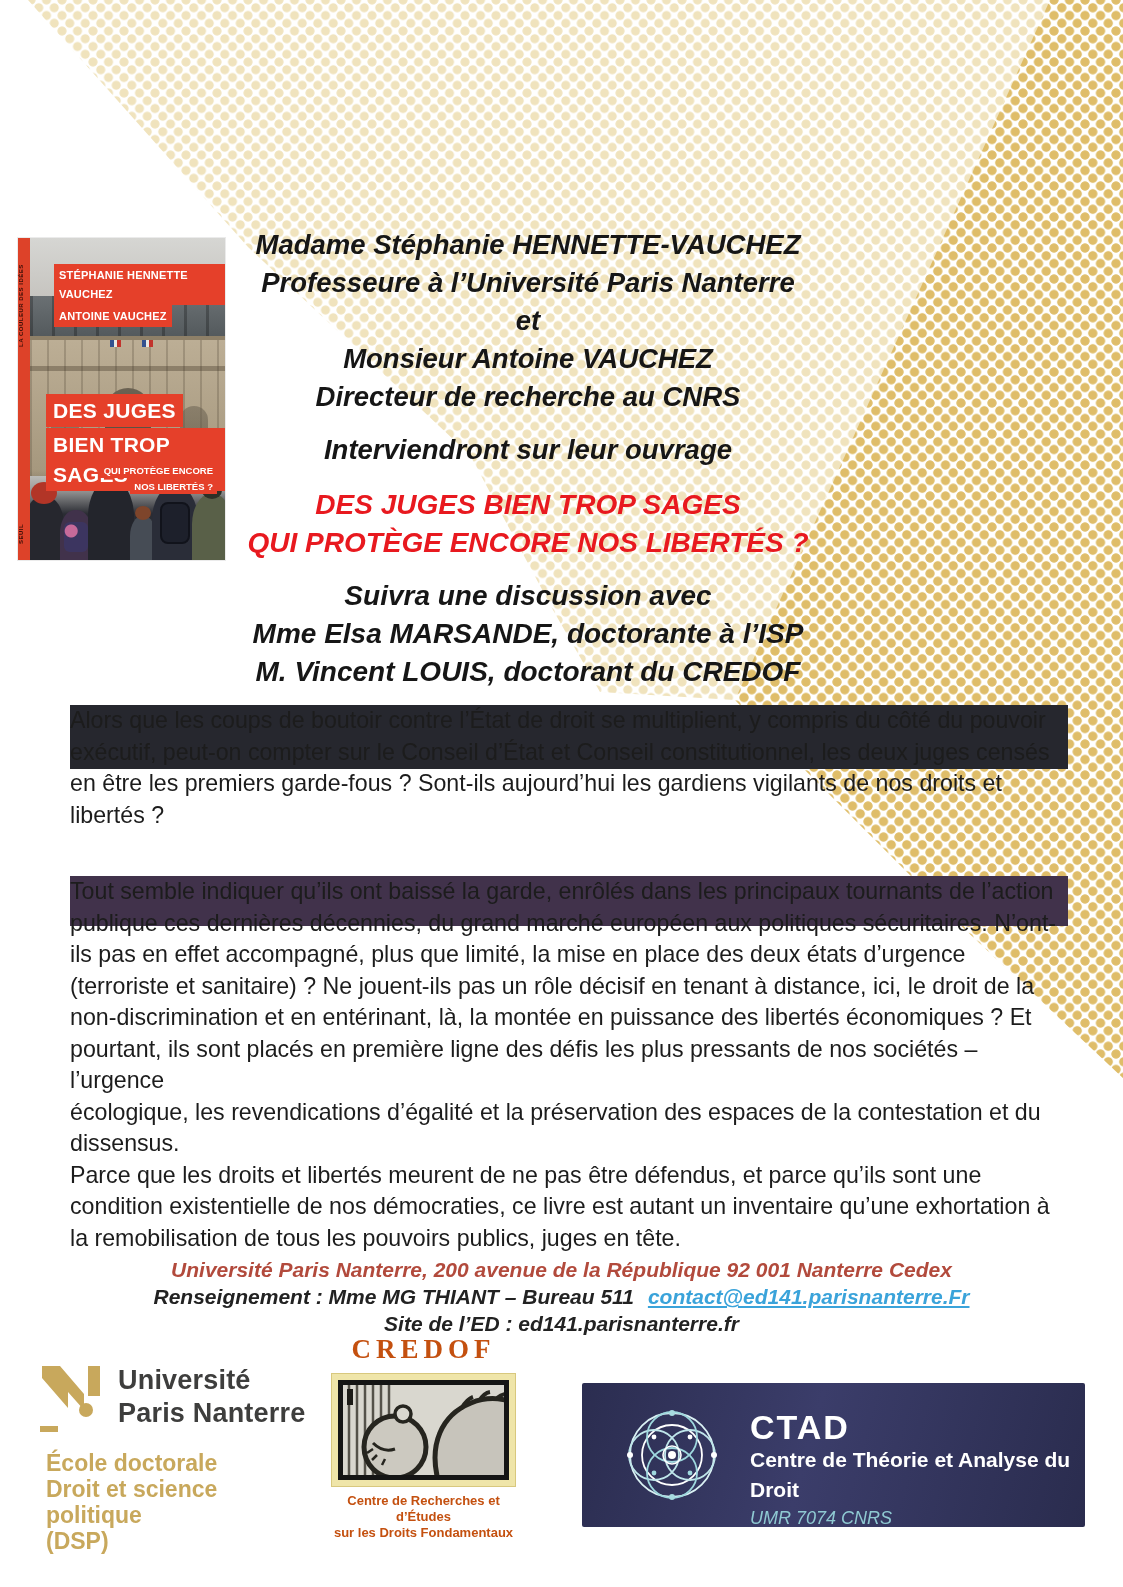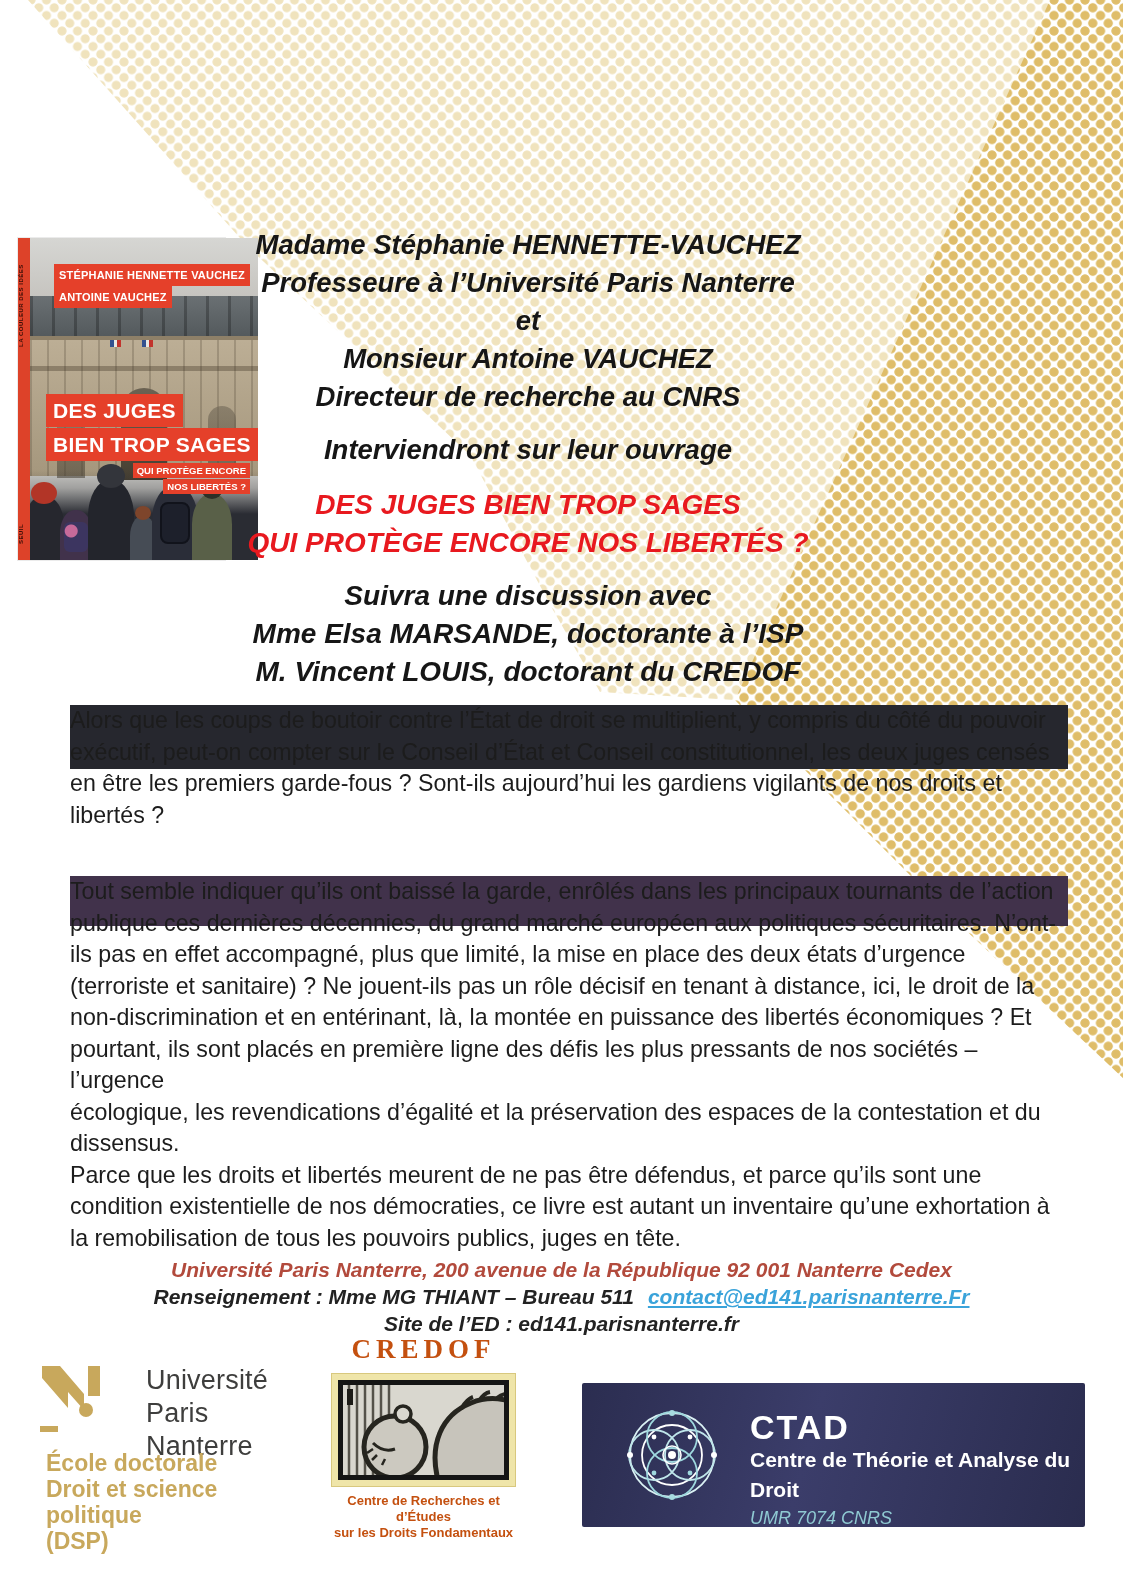--- a/index.html
+++ b/index.html
@@ -37,21 +37,21 @@
   
   .book { position:absolute; left:18px; top:238px; width:207px; height:322px;
           box-shadow:0 0 0 1px rgba(0,0,0,.08); }
   .spine { position:absolute; left:0; top:0; width:12px; height:100%; background:#dd4229; }
   .spine-text {
     position:absolute; left:0; width:12px; color:#3c0f08; font-size:6px; font-weight:bold;
     writing-mode:vertical-rl; transform:rotate(180deg); letter-spacing:.5px; text-align:center;
   }
   .spine-top { top:8px; height:120px; }
   .spine-bottom { bottom:6px; height:40px; }
-  .cover { position:absolute; left:12px; top:0; width:228px; height:322px; overflow:hidden;
+  .cover { position:absolute; left:12px; top:0; width:195px; height:322px; overflow:hidden;
            background:#c9c8c4; }
   .sky { position:absolute; left:0; top:0; width:100%; height:70px;
          background:linear-gradient(#d6d6d3,#c3c1bc); }
   .roof { position:absolute; left:0; top:58px; width:100%; height:40px;
           background:linear-gradient(#6a7073,#545a5d);
           background-image:repeating-linear-gradient(90deg, rgba(0,0,0,.25) 0 3px, transparent 3px 22px),
                            linear-gradient(#6a7073,#545a5d); }
   .facade { position:absolute; left:0; top:98px; width:100%; height:140px;
             background:#b3a58c; border-top:4px solid #8e8068;
             background-image:repeating-linear-gradient(90deg, rgba(60,50,35,.22) 0 2px, transparent 2px 17px),
@@ -112,21 +112,21 @@
              font-style:italic; font-size:21px; line-height:27px; }
   .contact .addr { color:#b24a3c; font-weight:bold; }
   .contact .row2 { color:#222; font-weight:bold; }
   .contact .email { color:#3aa3da; text-decoration:underline; margin-left:14px; cursor:pointer; }
   .contact .site { color:#222; font-weight:bold; }
 
   
   .upn { position:absolute; left:36px; top:1352px; width:280px; }
   .upn-mark { position:absolute; left:2px; top:8px; }
   .upn-name { position:absolute; left:82px; top:12px; font-size:27px; line-height:33px;
-              font-weight:normal; color:#3e3e3d; letter-spacing:.2px;margin-left:28px; }
+              font-weight:bold; color:#3e3e3d; letter-spacing:.2px; }
   .upn-dash { position:absolute; left:4px; top:74px; width:18px; height:6px; background:#c8a85c; }
   .upn-school { position:absolute; left:10px; top:98px; font-size:23px; line-height:26px;
                 font-weight:bold; color:#c8a85c; }
 
   .credof { position:absolute; left:331px; top:1334px; width:185px; text-align:center; }
   .credof-title { font-family:"Liberation Serif", serif; font-weight:bold; font-size:27px;
                   letter-spacing:5px; color:#c4500f; }
   .credof-frame { margin-top:8px; background:#efe5a9; border:1px solid #d8c87e; padding:6px; }
   .credof-frame-inner { border:5px solid #151515; background:#d9d7cf; height:100px; overflow:hidden; }
   .credof-caption { margin-top:6px; font-weight:bold; font-size:13px; line-height:16px; color:#c4500f; }

